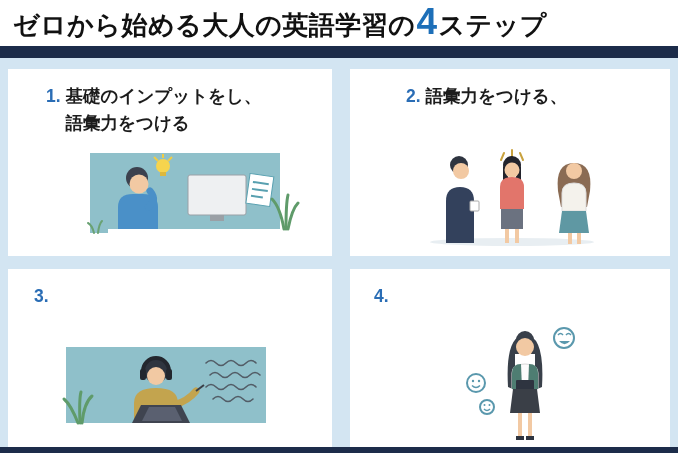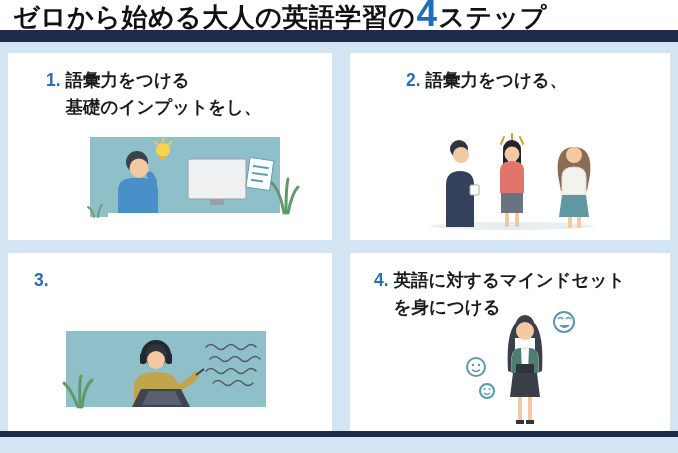--- a/index.html
+++ b/index.html
@@ -3,21 +3,21 @@
 <meta charset="utf-8">
 <style>
   * { box-sizing: border-box; margin: 0; padding: 0; }
   html, body { width: 678px; height: 453px; }
   body {
     background: #d3e5f2;
     font-family: "Liberation Sans", "DejaVu Sans", sans-serif;
     overflow: hidden;
   }
   .header {
-    height: 30px;
+    height: 46px;
     background: #ffffff;
     display: flex;
     align-items: center;
     padding-left: 13px;
   }
   .title {
     font-size: 26px;
     font-weight: bold;
     color: #111111;
     letter-spacing: 0.5px;
@@ -79,22 +79,22 @@
     </h1>
   </header>
   <div class="header-bar"></div>
 
   <main class="grid">
 
     <section class="card card-1">
       <div class="card-text">
         <span class="num">1.</span>
         <div class="lines">
+          <div>基礎のインプットをし、</div>
           <div>語彙力をつける</div>
-          <div>基礎のインプットをし、</div>
         </div>
       </div>
       <svg class="illu illu-1" width="240" height="96" viewBox="0 0 240 96">
         <rect x="30" y="0" width="190" height="80" fill="#8fc0ca"></rect>
         <g>
           <line x1="94" y1="4" x2="98" y2="8" stroke="#f0cc45" stroke-width="2"></line>
           <line x1="112" y1="4" x2="108" y2="8" stroke="#f0cc45" stroke-width="2"></line>
           <line x1="103" y1="1" x2="103" y2="5" stroke="#f0cc45" stroke-width="2"></line>
           <circle cx="103" cy="13" r="7" fill="#f6d44d"></circle>
           <rect x="100" y="19" width="6" height="4" fill="#dcb83e"></rect>
@@ -200,24 +200,20 @@
           <path d="M40 76 q-7 -18 -14 -24"></path>
           <path d="M44 76 q2 -20 10 -27"></path>
           <path d="M42 76 q-1 -24 1 -31"></path>
         </g>
       </svg>
     </section>
 
     <section class="card card-4">
       <div class="card-text">
         <span class="num">4.</span>
-        <div class="lines">
-          <div>英語に対するマインドセット</div>
-          <div>を身につける</div>
-        </div>
       </div>
       <svg class="illu illu-4" width="130" height="118" viewBox="0 0 130 118">
         <g>
           <circle cx="16" cy="58" r="9" fill="#ffffff" stroke="#5a98ad" stroke-width="2"></circle>
           <circle cx="13" cy="56" r="1.2" fill="#5a98ad"></circle>
           <circle cx="19" cy="56" r="1.2" fill="#5a98ad"></circle>
           <path d="M12 60.5 q4 4 8 0" stroke="#5a98ad" stroke-width="1.5" fill="none"></path>
         </g>
         <g>
           <circle cx="104" cy="13" r="10" fill="#ffffff" stroke="#5a98ad" stroke-width="2"></circle>

